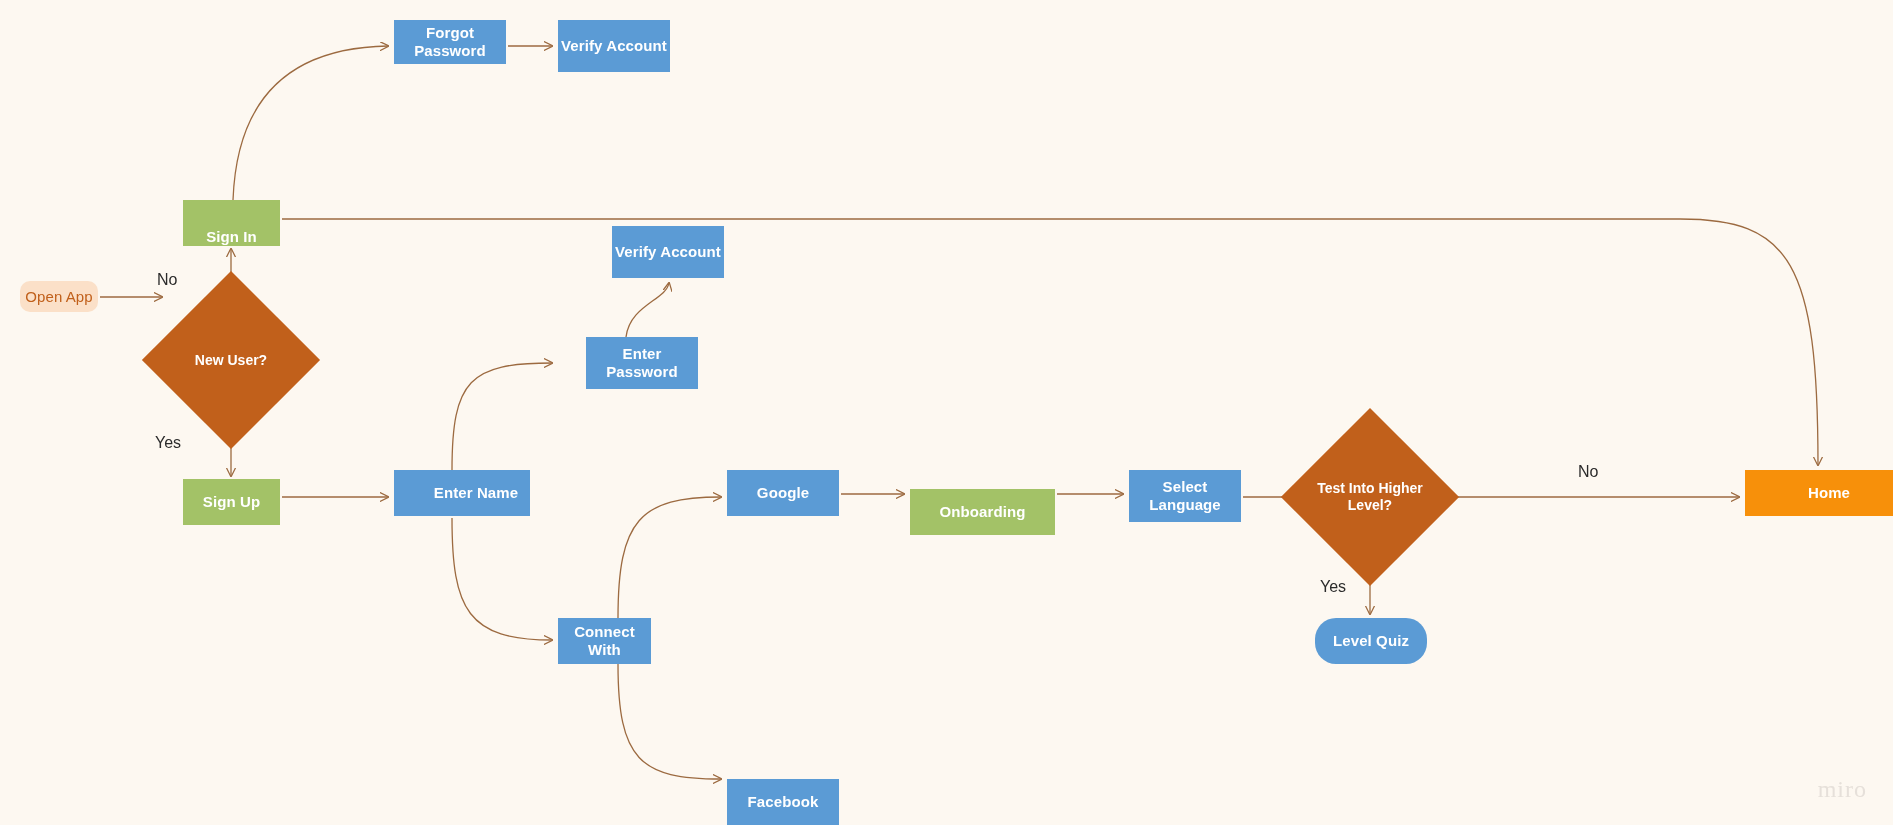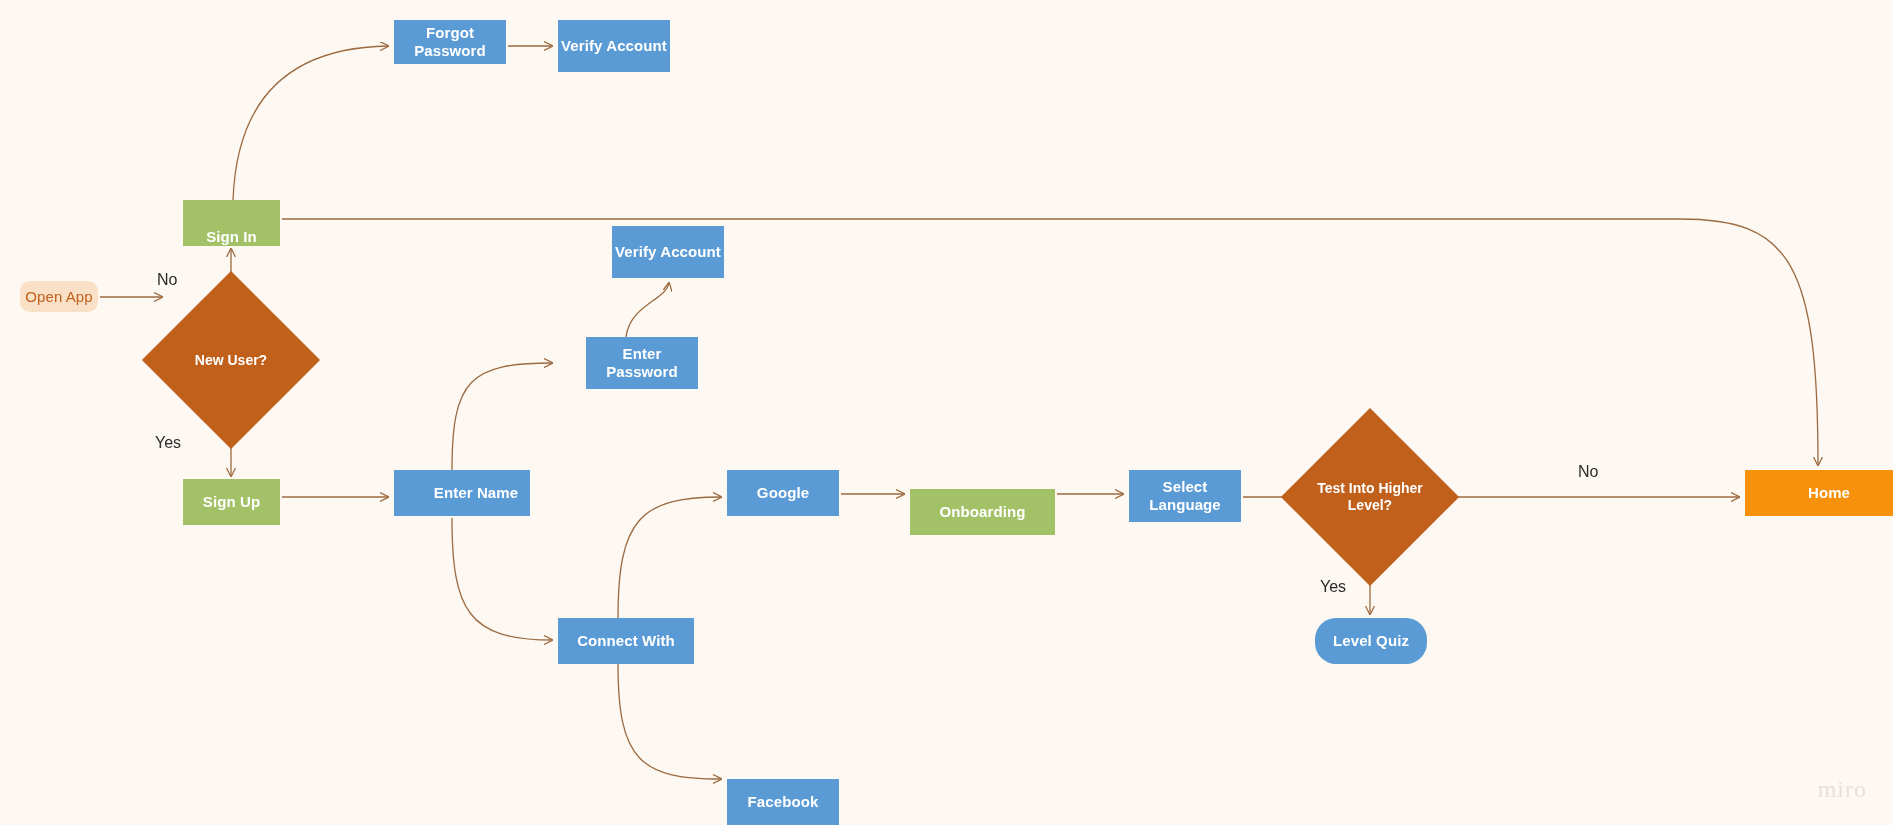--- a/index.html
+++ b/index.html
@@ -177,21 +177,21 @@
   </div>
 
   <div class="node proc-blue" style="left:558px; top:337px; width:112px; height:52px;margin-left:28px;">
     <span>Enter Password</span>
   </div>
 
   <div class="node proc-blue" style="left:394px; top:470px; width:136px; height:46px;padding-left:28px;">
     <span>Enter Name</span>
   </div>
 
-  <div class="node proc-blue" style="left:558px; top:618px; width:136px; height:46px;">
+  <div class="node proc-blue" style="left:558px; top:618px; width:93px; height:46px;">
     <span>Connect With</span>
   </div>
 
   <div class="node proc-blue" style="left:727px; top:470px; width:112px; height:46px;">
     <span>Google</span>
   </div>
 
   <div class="node proc-blue" style="left:727px; top:779px; width:112px; height:46px;">
     <span>Facebook</span>
   </div>

